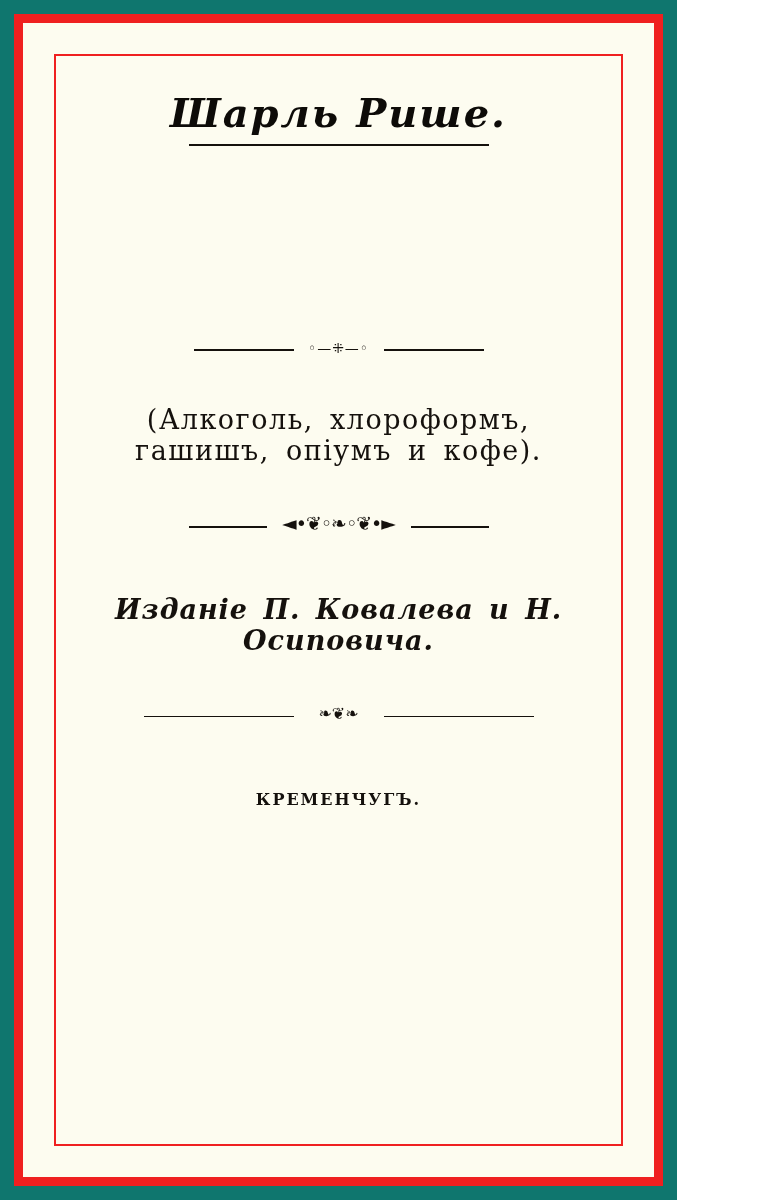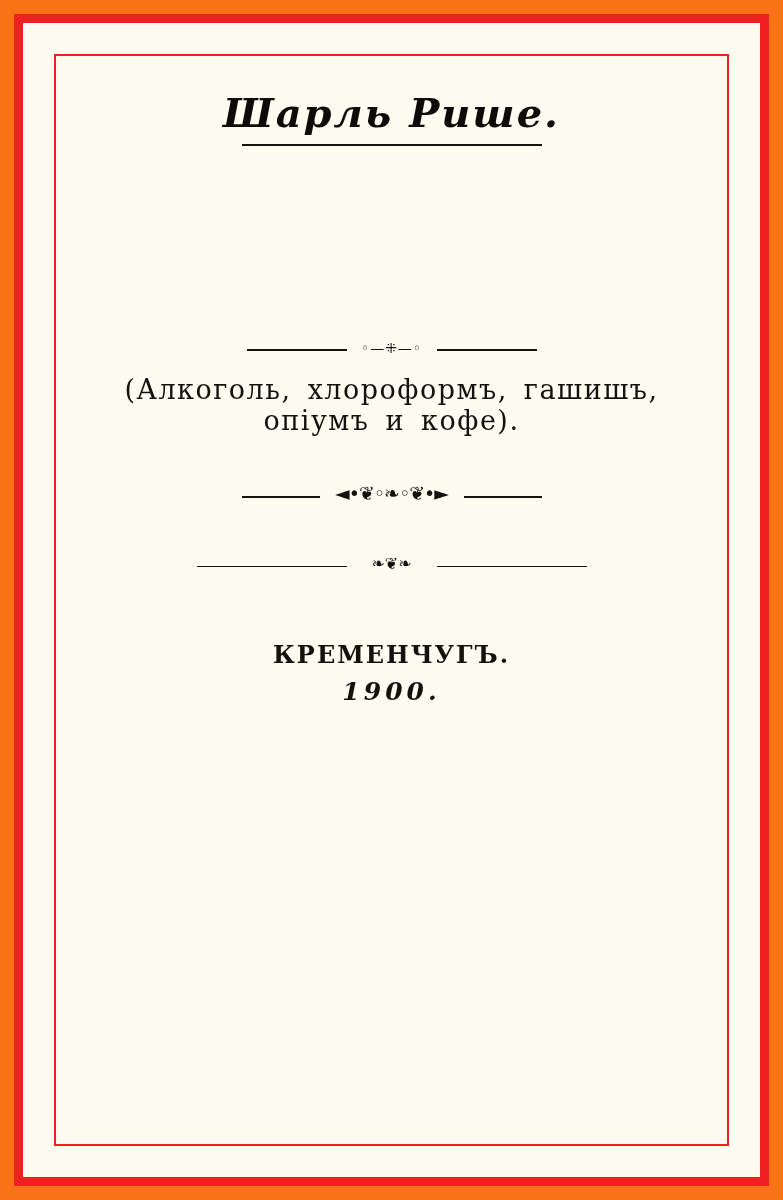--- a/index.html
+++ b/index.html
@@ -9,23 +9,23 @@
   }
   body {
     width: 783px;
     height: 1200px;
     overflow: hidden;
     font-family: "Liberation Serif", serif;
   }
 
   .page {
     position: relative;
-    width: 783px;
+    width: 677px;
     height: 1200px;
-    background: #f97316;
+    background: #0f766e;
     box-sizing: border-box;
   }
 
   
   .frame-outer {
     position: absolute;
     left: 14px;
     top: 14px;
     right: 14px;
     bottom: 14px;
@@ -117,21 +117,21 @@
   .rule-small .orn {
     position: absolute;
     left: 0; right: 0; top: -2px;
     font-size: 14px;
     letter-spacing: 1px;
     color: #15110d;
     font-family: "DejaVu Sans", sans-serif;
   }
 
   .paren-line {
-    margin-top: 18px;
+    margin-top: 48px;
     font-family: "DejaVu Serif", serif;
     font-size: 27px;
     letter-spacing: 1.5px;
     color: #15110d;
     word-spacing: 6px;
   }
 
   
   .rule-big {
     margin: 50px auto 0 auto;
@@ -193,21 +193,21 @@
     color: #15110d;
     font-family: "DejaVu Sans", sans-serif;
   }
 
   .imprint {
     margin-top: 66px;
   }
   .imprint-city {
     font-family: "DejaVu Serif", serif;
     font-weight: bold;
-    font-size: 24px;
+    font-size: 16px;
     letter-spacing: 2px;
     color: #15110d;
   }
   .imprint-press {
     margin-top: 10px;
     font-family: "DejaVu Serif", serif;
     font-size: 17px;
     letter-spacing: 3px;
     color: #15110d;
   }
@@ -246,27 +246,27 @@
       </div>
 
       <div class="paren-line">(Алкоголь, хлороформъ, гашишъ, опіумъ и кофе).</div>
 
       <div class="rule-big">
         <div class="line-l"></div>
         <div class="orn">◄•❦◦❧◦❦•►</div>
         <div class="line-r"></div>
       </div>
 
+      <div class="publisher">Изданіе П. Ковалева и Н. Осиповича.</div>
 
       <div class="rule-thin">
         <div class="line-l"></div>
         <div class="orn">❧❦❧</div>
         <div class="line-r"></div>
       </div>
 
       <div class="imprint">
         <div class="imprint-city">КРЕМЕНЧУГЪ.</div>
-        <div class="imprint-year">1900.</div>
       </div>
 
     </div>
   </div>
 </div>
 
 </body></html>

